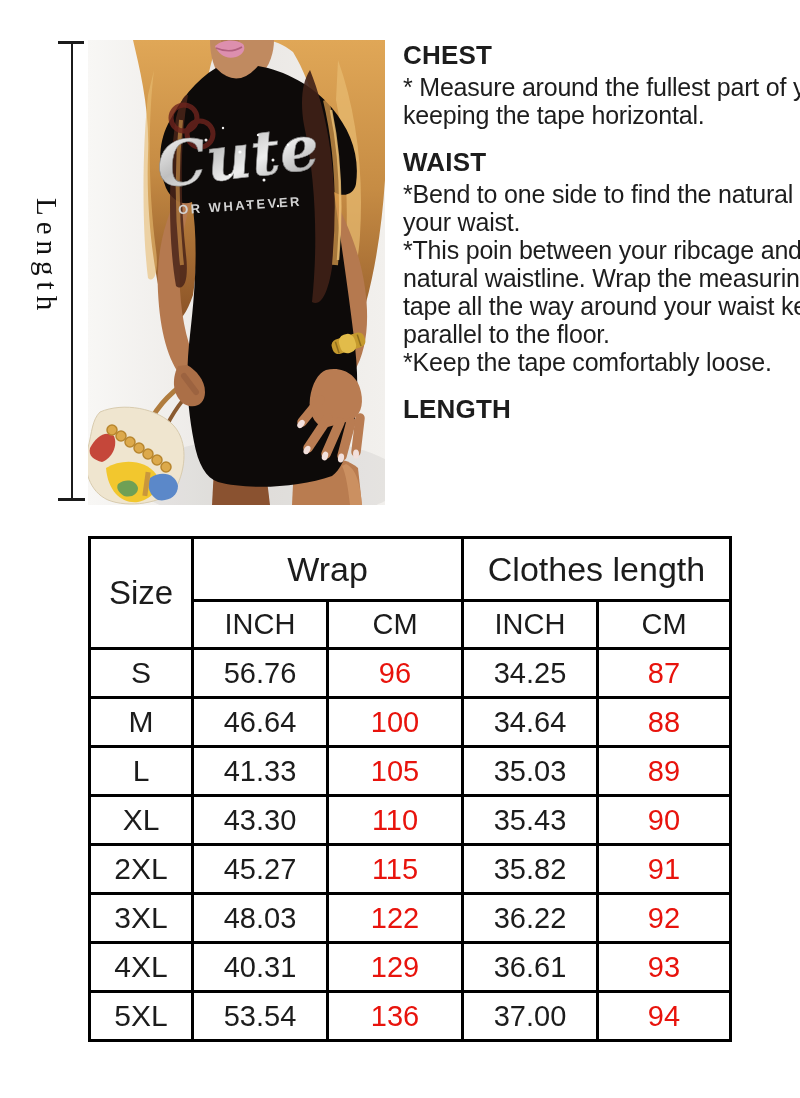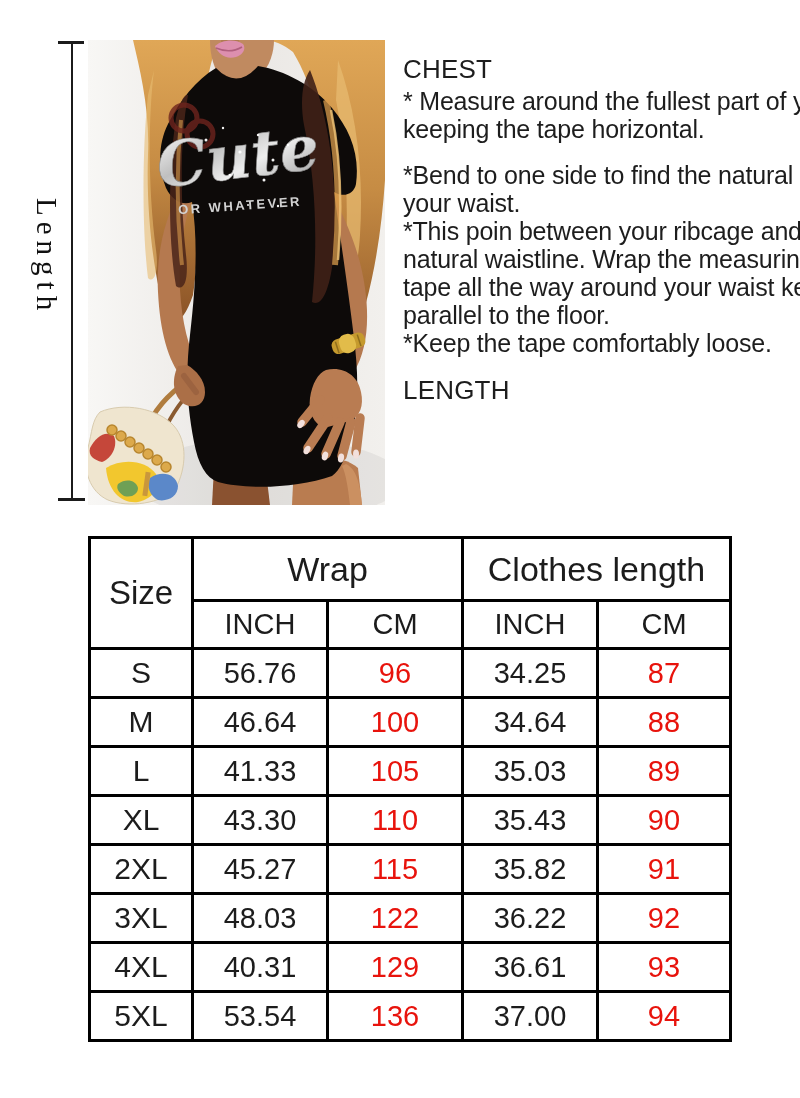--- a/index.html
+++ b/index.html
@@ -17,21 +17,21 @@
     font-family:"Liberation Serif",serif;font-size:29px;color:#111;
     letter-spacing:6px;
   }
 
   
   .photo{position:absolute;left:88px;top:40px;width:297px;height:465px;}
   .photo svg{display:block;}
 
   
   .instructions{position:absolute;left:403px;top:38px;width:392px;color:#1d1d1d;}
-  .instructions h3{margin:16px 0 3px 0;font-size:26px;line-height:30px;font-weight:normal;letter-spacing:0.2px;}
+  .instructions h3{margin:2px 0 3px 0;font-size:26px;line-height:30px;font-weight:bold;letter-spacing:0.2px;}
   .instructions p{margin:0 0 18px 0;font-size:25px;line-height:28px;letter-spacing:-0.2px;white-space:pre;}
 
   
   table.size-table{
     position:absolute;left:88px;top:536px;width:641px;height:478px;
     border-collapse:collapse;table-layout:fixed;color:#1c1c1c;
   }
   table.size-table th,table.size-table td{
     border:3px solid #000;text-align:center;vertical-align:middle;
     font-weight:normal;padding:0;overflow:hidden;
@@ -190,20 +190,21 @@
           <ellipse cx="213" cy="384" rx="3" ry="4.5" transform="rotate(40 213 384)"></ellipse>
         </g>
       </g>
     </svg>
   </div>
 
   <div class="instructions">
     <h3>CHEST</h3>
     <p>* Measure around the fullest part of your chest,
 keeping the tape horizontal.</p>
+    <h3>WAIST</h3>
     <p>*Bend to one side to find the natural crease of
 your waist.
 *This poin between your ribcage and hips-is your
 natural waistline. Wrap the measuring
 tape all the way around your waist keeping it
 parallel to the floor.
 *Keep the tape comfortably loose.</p>
     <h3>LENGTH</h3>
   </div>
 

